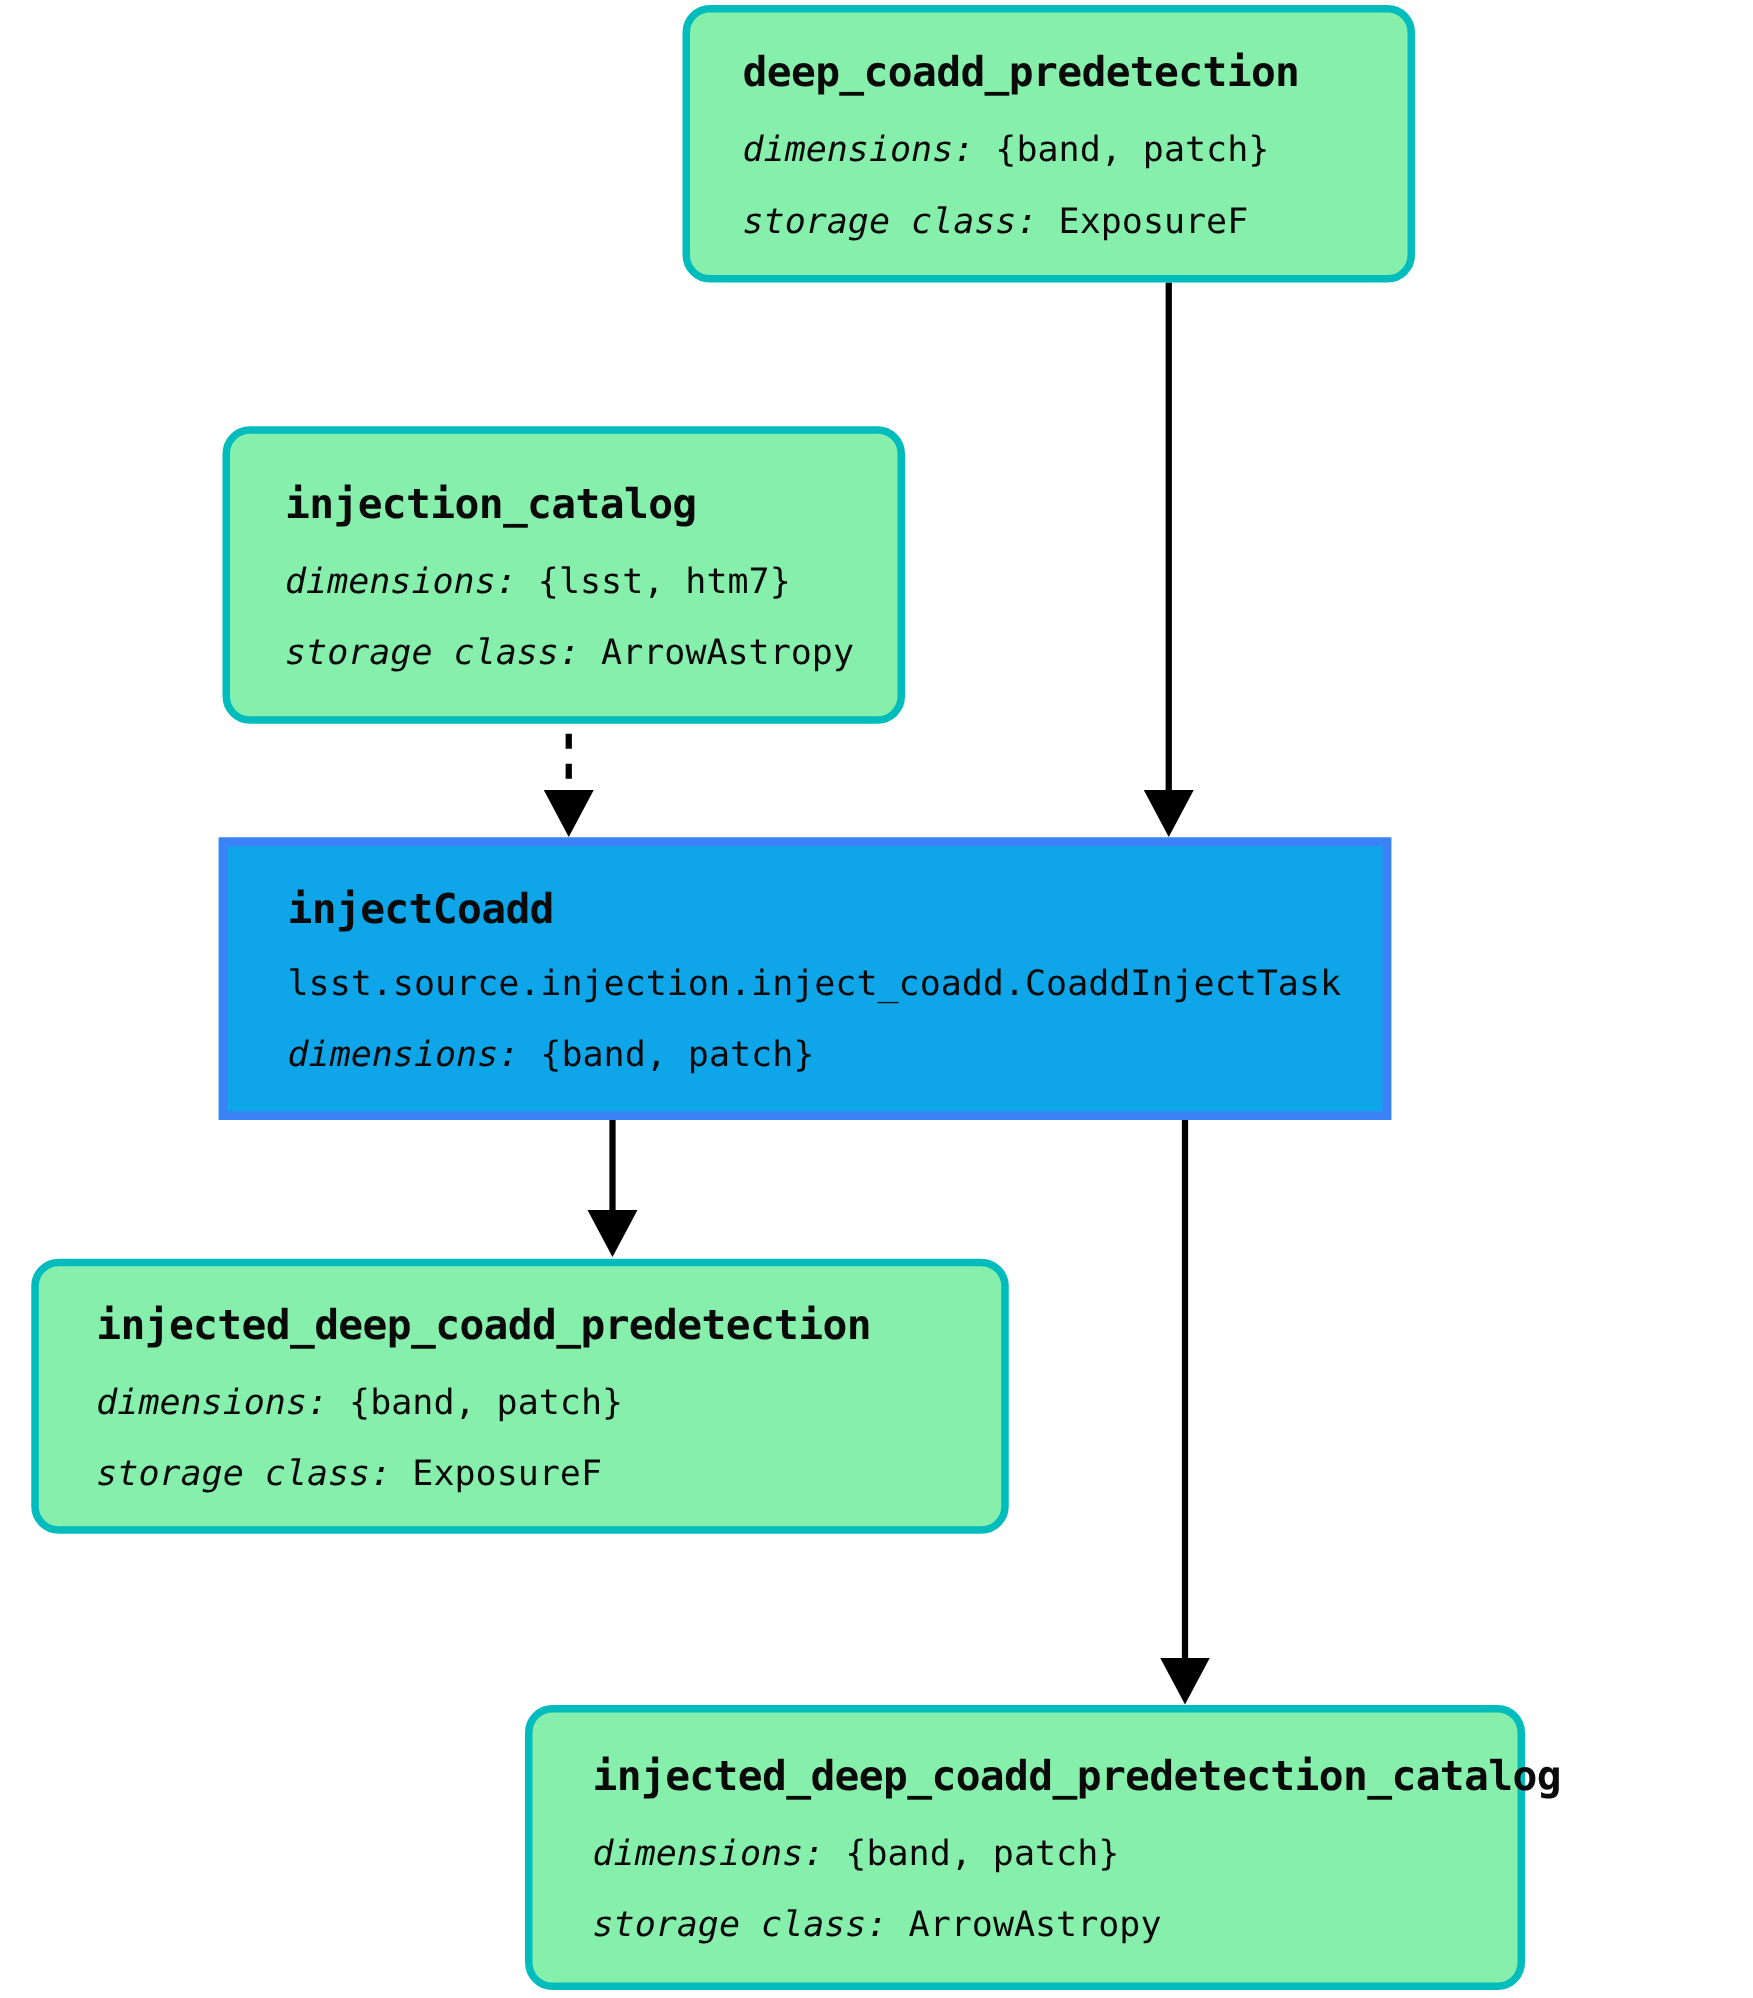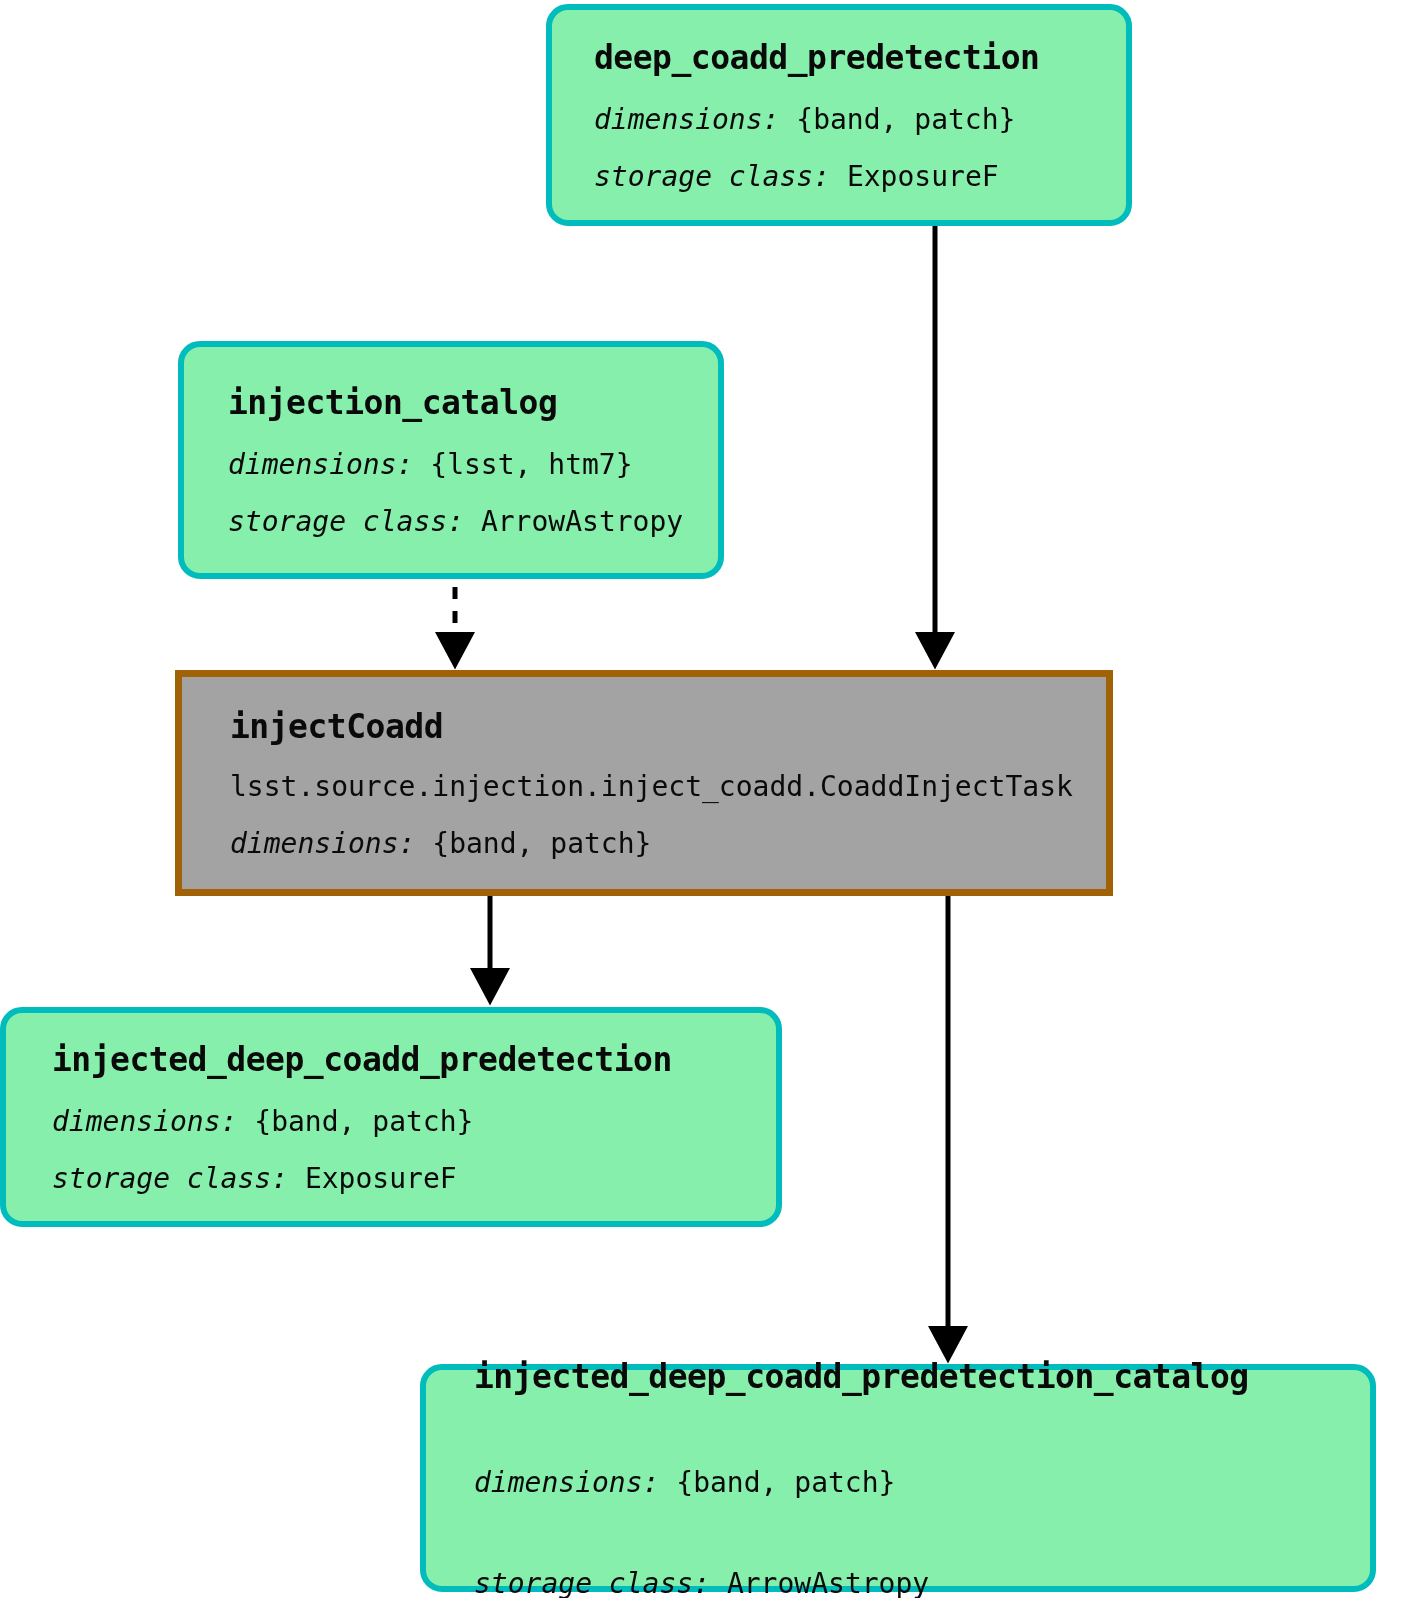--- a/index.html
+++ b/index.html
@@ -31,22 +31,22 @@
     display: flex;
     flex-direction: column;
     justify-content: center;
   }
   .node.dataset {
     background: #86efac;
     border: 6px solid #00bcbc;
     border-radius: 22px;
   }
   .node.task {
-    background: #a3a3a3;
-    border: 7px solid #a16207;
+    background: #0ea5e9;
+    border: 7px solid #3b82f6;
     border-radius: 0;
   }
   .node-title {
     font-family: "DejaVu Sans Mono", monospace;
     font-weight: bold;
     font-size: 33px;
     color: #0a0a0a;
     letter-spacing: -0.5px;
     white-space: nowrap;
   }
@@ -91,33 +91,32 @@
 
   #node-inject-coadd {
     left: 175px;  top: 670px;
     width: 938px; height: 226px;
     padding: 0 0 0 48px;
   }
   #node-inject-coadd .node-title  { margin-bottom: 24px; }
   #node-inject-coadd .node-class  { margin-bottom: 24px; }
 
   #node-injected-deep-coadd-predetection {
-    left: 0;    top: 1007px;
+    left: 25px;    top: 1007px;
     width: 782px; height: 220px;
     padding: 0 0 0 46px;
   }
   #node-injected-deep-coadd-predetection .node-title { margin-bottom: 26px; }
   #node-injected-deep-coadd-predetection .node-line  { margin-bottom: 24px; }
   #node-injected-deep-coadd-predetection .node-line:last-child { margin-bottom: 0; }
 
   #node-injected-deep-coadd-predetection-catalog {
     left: 420px;  top: 1364px;
-    width: 956px; height: 228px;
+    width: 800px; height: 228px;
     padding: 0 0 0 48px;
-    gap: 44px;
   }
   #node-injected-deep-coadd-predetection-catalog .node-title { margin-bottom: 26px; }
   #node-injected-deep-coadd-predetection-catalog .node-line  { margin-bottom: 24px; }
   #node-injected-deep-coadd-predetection-catalog .node-line:last-child { margin-bottom: 0; }
 </style>
 </head>
 <body>
 
 <div id="canvas">
 

